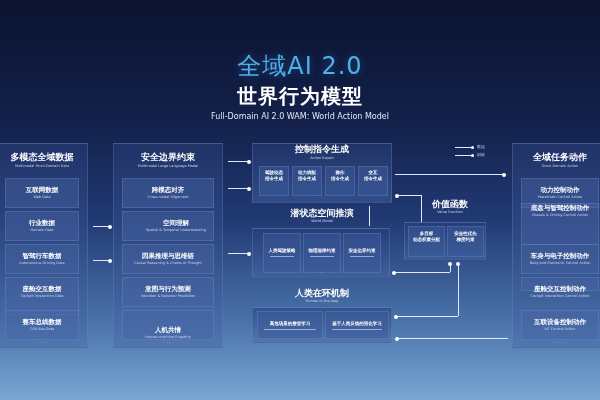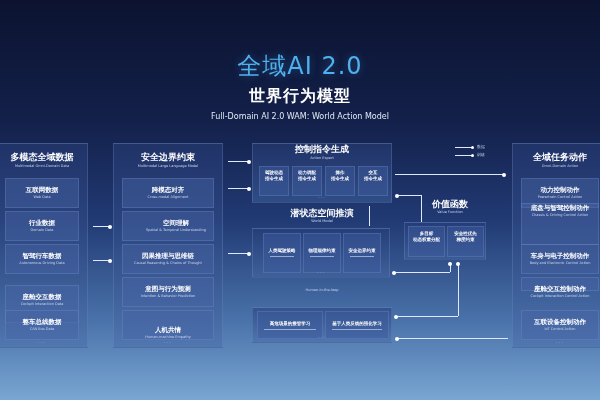--- a/index.html
+++ b/index.html
@@ -5,21 +5,21 @@
   * { box-sizing: border-box; margin: 0; padding: 0; }
   html, body { width: 600px; height: 400px; overflow: hidden; }
   body {
     font-family: "DejaVu Sans", "Liberation Sans", sans-serif;
     background: linear-gradient(180deg, #0b1330 0%, #13204a 30%, #213a74 55%, #4a72aa 80%, #79a6d2 100%);
     color: #fff;
     position: relative;
   }
   .title-wrap { position: absolute; top: 52px; left: 0; width: 600px; text-align: center; }
   .title-main { font-size: 24px; font-weight: normal; color: #4fb0ee; letter-spacing: 1px; line-height: 28px; text-shadow: 0 0 8px rgba(79,176,238,.35); }
-  .title-sub { margin-top: 6px; font-size: 16px; font-weight: bold; color: #ffffff; line-height: 20px; letter-spacing: 1px; }
+  .title-sub { margin-top: 6px; font-size: 20px; font-weight: bold; color: #ffffff; line-height: 20px; letter-spacing: 1px; }
   .title-en { margin-top: 6px; font-size: 8px; color: #e3e9f6; line-height: 10px; }
 
   .panel {
     position: absolute;
     background: linear-gradient(180deg, rgba(40,62,120,.55) 0%, rgba(70,105,165,.45) 100%);
     border: 1px solid rgba(120,150,210,.28);
   }
   .panel-title { text-align: center; font-size: 9px; font-weight: bold; color: #fff; line-height: 11px; }
   .panel-en { text-align: center; font-size: 3.5px; color: #c8d4ee; line-height: 5px; margin-top: 1px; }
   .card {
@@ -76,21 +76,21 @@
     <div class="en">Web Data</div>
   </div>
   <div class="card" style="top:67px; height:30px; padding-top:7px;">
     <div class="cn">行业数据</div>
     <div class="en">Domain Data</div>
   </div>
   <div class="card" style="top:100px; height:30px; padding-top:7px;">
     <div class="cn">智驾行车数据</div>
     <div class="en">Autonomous Driving Data</div>
   </div>
-  <div class="card" style="top:133px; height:38px; padding-top:7px;margin-top:8px;">
+  <div class="card" style="top:133px; height:38px; padding-top:7px;">
     <div class="cn">座舱交互数据</div>
     <div class="en">Cockpit Interaction Data</div>
   </div>
   <div class="card" style="top:166px; height:30px; padding-top:7px;">
     <div class="cn">整车总线数据</div>
     <div class="en">CAN Bus Data</div>
   </div>
   <div class="dots">···</div>
 </div>
 
@@ -169,20 +169,21 @@
     <div class="ul"></div>
   </div>
   <div class="sub-card" style="left:90px; top:4px; width:38px; height:40px; padding-top:14px;">
     <div class="cn">安全边界约束</div>
     <div class="ul"></div>
   </div>
   <div class="dots">···</div>
 </div>
 
 <div class="section-label" style="left:252px; top:288px; width:140px;">
+  <div class="cn">人类在环机制</div>
   <div class="en">Human-in-the-loop</div>
 </div>
 <div class="panel" style="left:252px; top:307px; width:140px; height:36px;">
   <div class="sub-card" style="left:4px; top:3px; width:66px; height:28px; padding-top:9px;">
     <div class="cn">高危场景的接管学习</div>
     <div class="ul"></div>
   </div>
   <div class="sub-card" style="left:72px; top:3px; width:64px; height:28px; padding-top:9px;">
     <div class="cn">基于人类反馈的强化学习</div>
     <div class="ul"></div>

